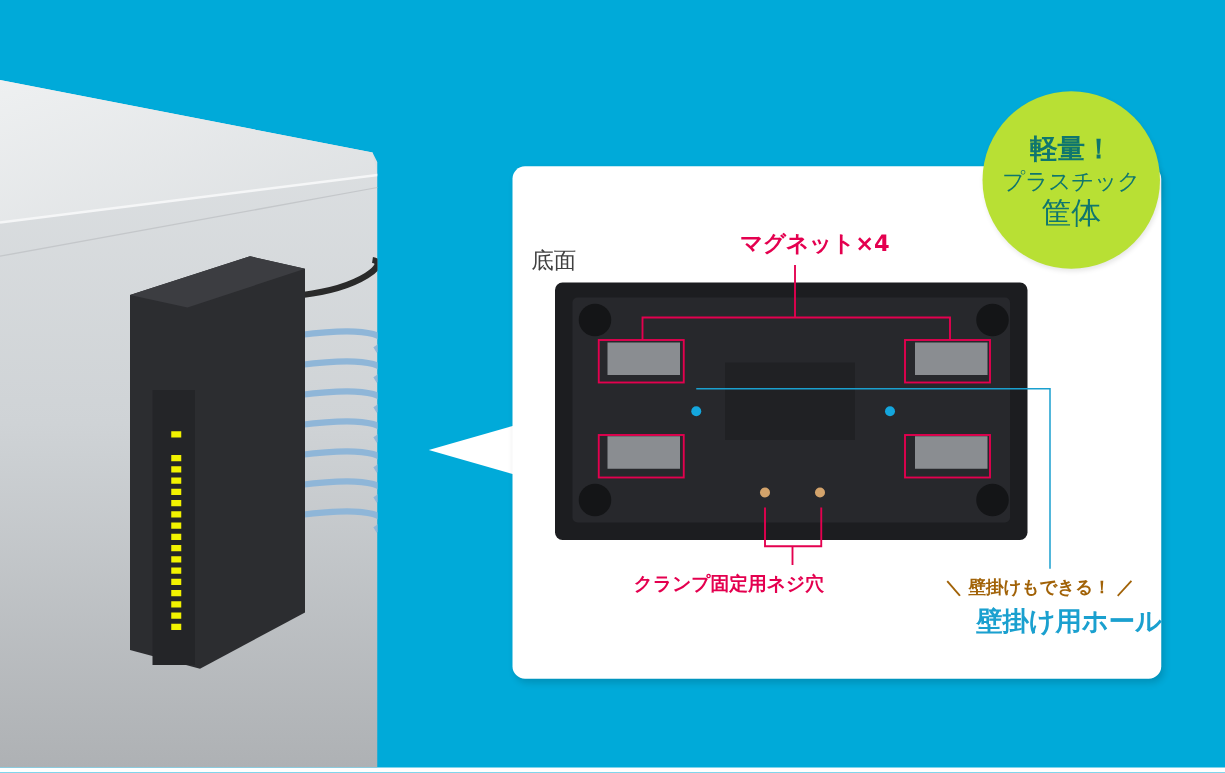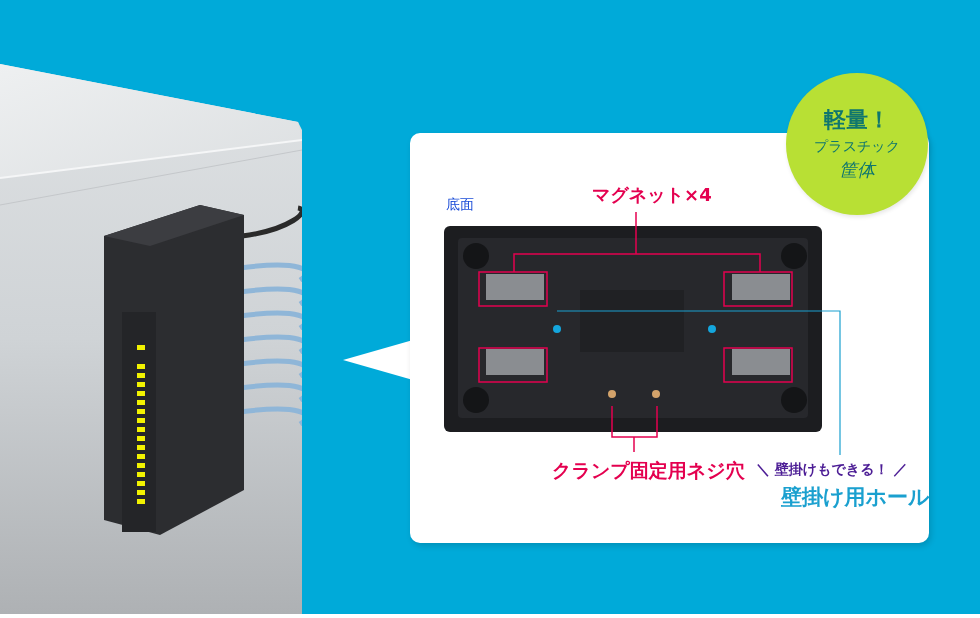--- a/index.html
+++ b/index.html
@@ -4,26 +4,26 @@
 <style>
   html,body{margin:0;padding:0;}
   body{width:980px;height:618px;position:relative;overflow:hidden;background:#ffffff;font-family:"DejaVu Sans","Liberation Sans",sans-serif;}
   .bg{position:absolute;left:0;top:0;width:980px;height:614px;background:#00aad9;}
   .cab-face{position:absolute;left:0;top:0;width:302px;height:614px;}
   
   .card{position:absolute;left:410px;top:133px;width:519px;height:410px;background:#ffffff;border-radius:10px;box-shadow:2px 3px 6px rgba(0,0,0,0.15);}
   .pointer{position:absolute;left:343px;top:340px;width:0;height:0;border-top:20px solid transparent;border-bottom:20px solid transparent;border-right:70px solid #ffffff;}
   .badge{position:absolute;left:786px;top:73px;width:142px;height:142px;border-radius:50%;background:#b8e034;box-shadow:1px 2px 4px rgba(0,0,0,0.1);display:flex;flex-direction:column;align-items:center;justify-content:center;color:#0f766e;}
   .badge .l1{font-size:22px;font-weight:bold;line-height:28px;}
-  .badge .l2{font-size:14px;line-height:24px;}
-  .badge .l3{font-size:18px;line-height:24px;font-style:italic;}
-  .label-bottom{position:absolute;left:446px;top:196px;font-size:14px;color:#1d4ed8;}
+  .badge .l2{font-size:18px;line-height:24px;}
+  .badge .l3{font-size:24px;line-height:24px;}
+  .label-bottom{position:absolute;left:425px;top:196px;font-size:18px;color:#404040;}
   .magnet-label{position:absolute;left:592px;top:183px;font-size:18px;font-weight:bold;color:#e4004f;}
-  .clamp-label{position:absolute;left:552px;top:458px;font-size:19px;font-weight:bold;color:#e4004f;}
-  .wall-sub{position:absolute;left:756px;top:461px;font-size:14px;font-weight:bold;color:#4c1d95;}
+  .clamp-label{position:absolute;left:507px;top:458px;font-size:15px;font-weight:bold;color:#e4004f;}
+  .wall-sub{position:absolute;left:756px;top:461px;font-size:14px;font-weight:bold;color:#a16207;}
   .wall-main{position:absolute;left:753px;top:483px;font-size:21px;font-weight:bold;color:#1aa0cf;margin-left:28px;}
   .underside{position:absolute;left:444px;top:222px;width:380px;height:212px;}
   .overlay{position:absolute;left:0;top:0;width:980px;height:618px;pointer-events:none;}
 </style>
 </head>
 <body>
 
 <div class="bg"></div>
 
 <svg class="cab-face" viewBox="0 0 302 614" width="302" height="614">

